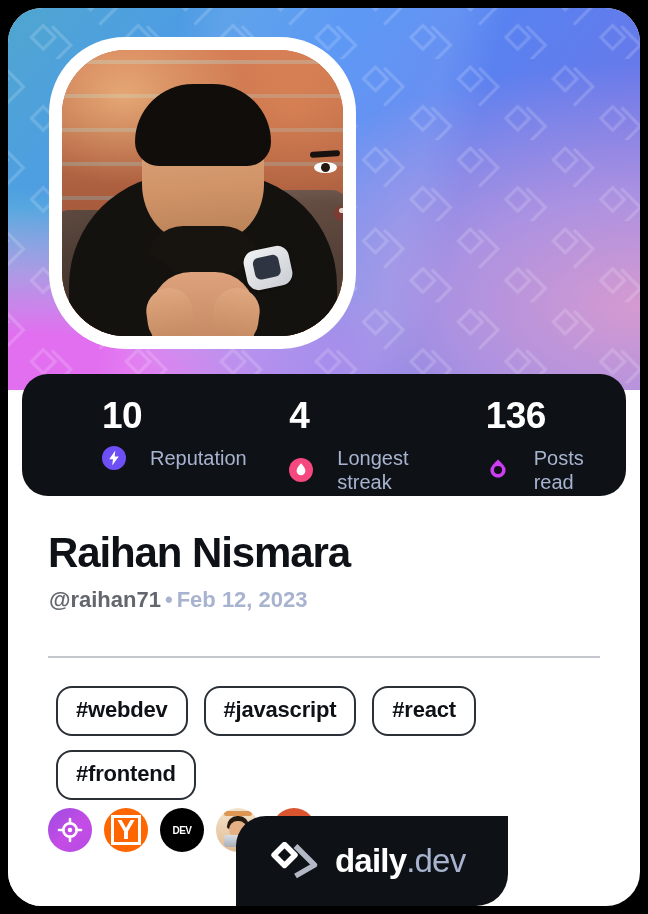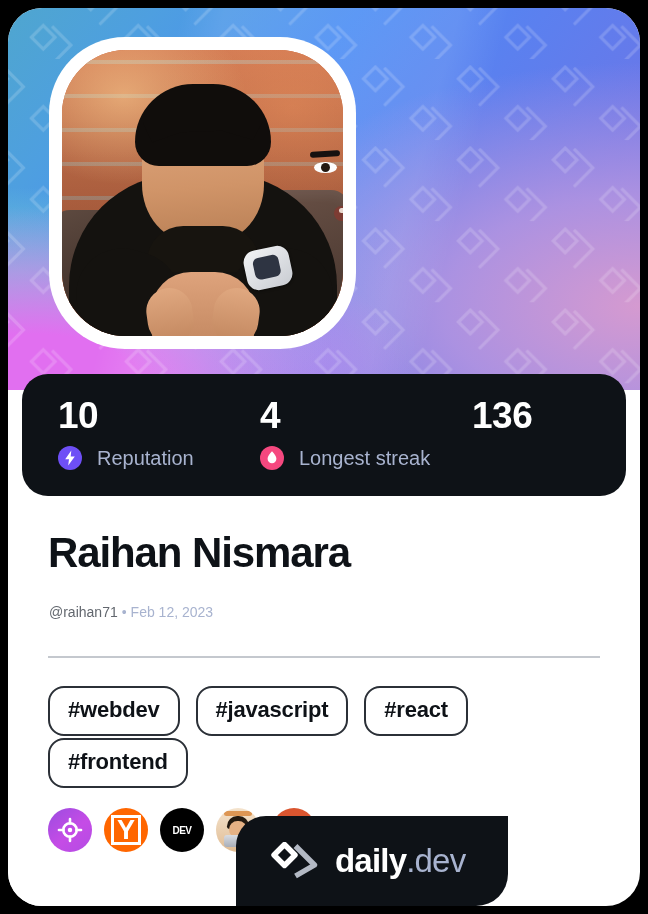--- a/index.html
+++ b/index.html
@@ -238,39 +238,40 @@
     left: 14px;
     top: 366px;
     width: 604px;
     height: 122px;
     background: #0E1217;
     border-radius: 26px;
   }
   .stats-inner {
     display: flex;
     height: 100%;
-    padding: 20px 0 0 0;
+    padding: 20px 0 0 12px;
+    margin-left: 32px;
   }
   .stat {
     padding-left: 36px;
   }
   .stat.s1 { width: 202px; }
   .stat.s2 { width: 212px; }
   .stat.s3 { width: 190px; }
   .stat-value {
     color: #FFFFFF;
     font-size: 37px;
     font-weight: 700;
     letter-spacing: -0.5px;
     line-height: 44px;
   }
   .stat-row {
     display: flex;
     align-items: center;
-    gap: 15px;
+    gap: 24px;
     margin-top: 8px;
   }
   .stat-label {
     color: #A8B3CF;
     font-size: 20px;
     line-height: 24px;
   }
   .stat-icon { width: 24px; height: 24px; flex: 0 0 24px; display:block; }
 
   
@@ -288,47 +289,48 @@
     top: 32px;
     font-size: 42px;
     font-weight: 700;
     color: #0E1217;
     letter-spacing: -1.1px;
     line-height: 50px;
   }
   .subline {
     position: absolute;
     left: 41px;
-    top: 102px;
-    font-size: 14px;
+    top: 90px;
+    font-size: 22px;
     line-height: 28px;
     white-space: nowrap;
+    font-weight: bold;
   }
   .handle { color: #62676E; }
   .dot-sep { color: #A8B3CF; padding: 0 4px; }
   .joined { color: #A8B3CF; }
 
   .divider {
     position: absolute;
     left: 40px;
     top: 160px;
     width: 552px;
     height: 2px;
     background: #C4C8CE;
   }
 
   
   .tags {
     position: absolute;
-    left: 40px;
+    left: 48px;
     top: 190px;
     width: 556px;
     display: flex;
     flex-wrap: wrap;
-    gap: 2px 16px;
+    gap: 14px 16px;
   }
   .tag {
     border: 2px solid #2b3037;
     border-radius: 16px;
     padding: 9px 18px 11px;
     font-size: 22px;
     font-weight: 700;
     color: #0E1217;
     line-height: 26px;
     background: #fff;
@@ -470,20 +472,28 @@
             <svg class="stat-icon" viewBox="0 0 24 24">
               <circle cx="12" cy="12" r="12" fill="#F5487F"></circle>
               <path d="M12 5.2 c2.6 3 4.4 4.8 4.4 7.6 a4.4 4.4 0 0 1 -8.8 0 c0 -2.8 1.8 -4.6 4.4 -7.6 Z" fill="#FFFFFF"></path>
             </svg>
             <span class="stat-label">Longest streak</span>
           </div>
         </div>
 
         <div class="stat s3">
           <div class="stat-value">136</div>
+          <div class="stat-row">
+            <svg class="stat-icon" viewBox="0 0 24 24">
+              <path d="M12 1.6 C17 6.4 19.6 9.4 19.6 12 C19.6 16.2 16.2 19.6 12 19.6
+                       C7.8 19.6 4.4 16.2 4.4 12 C4.4 9.4 7 6.4 12 1.6 Z" fill="#CE3DF3"></path>
+              <circle cx="12" cy="12" r="4" fill="#0E1217"></circle>
+            </svg>
+            <span class="stat-label">Posts read</span>
+          </div>
         </div>
 
       </div>
     </div>
 
     <div class="body-area">
 
       <div class="display-name">Raihan Nismara</div>
 
       <div class="subline">

